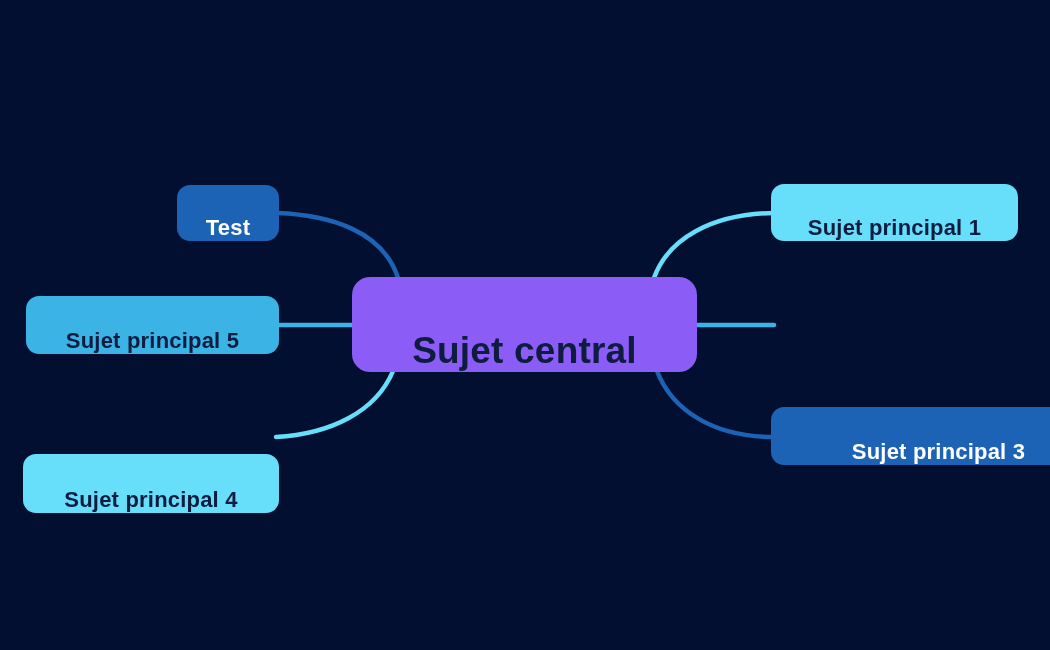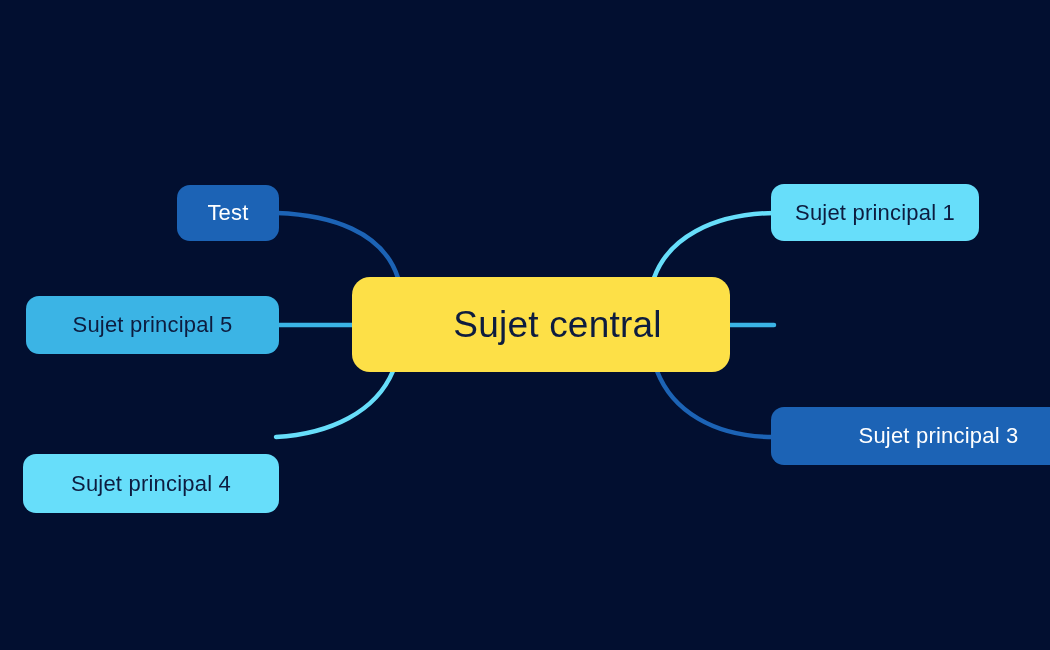--- a/index.html
+++ b/index.html
@@ -18,24 +18,24 @@
     left: 0;
     top: 0;
     width: 1050px;
     height: 650px;
     z-index: 1;
   }
   .node {
     position: absolute;
     z-index: 2;
     display: flex;
-    align-items: center;
+    align-items: flex-end;
     justify-content: center;
     border-radius: 13px;
-    font-weight: 400;
+    font-weight: 700;
     font-size: 22px;
     letter-spacing: 0.2px;
     cursor: pointer;
     user-select: none;
   }
   .node-central {
     left: 352px;
     top: 277px;
     width: 345px;
     height: 95px;
@@ -56,21 +56,21 @@
   }
   .node-p4 {
     left: 23px;
     top: 407px;
     width: 256px;
     height: 59px;
   }
   .node-p1 {
     left: 771px;
     top: 184px;
-    width: 208px;
+    width: 247px;
     height: 57px;
   }
   .node-p2 {
     left: 771px;
     top: 296px;
     width: 255px;
     height: 58px;
   }
   .node-p3 {
     left: 771px;
@@ -90,21 +90,21 @@
 
   <svg class="connectors" viewBox="0 0 1050 650" fill="none" xmlns="http://www.w3.org/2000/svg">
     <path d="M 277 213 C 330 215, 383 231, 398 278" stroke-width="4.5" stroke-linecap="round" stroke="#1c63b5"></path>
     <path d="M 276 325 L 356 325" stroke-width="4.5" stroke-linecap="round" stroke="#3bb4e5"></path>
     <path d="M 276 437 C 330 434, 376 412, 393 371" stroke-width="4.5" stroke-linecap="round" stroke="#67defa"></path>
     <path d="M 654 278 C 668 239, 711 214, 774 213" stroke-width="4.5" stroke-linecap="round" stroke="#67defa"></path>
     <path d="M 694 325 L 774 325" stroke-width="4.5" stroke-linecap="round" stroke="#3bb4e5"></path>
     <path d="M 657 371 C 672 410, 713 437, 774 437" stroke-width="4.5" stroke-linecap="round" stroke="#1c63b5"></path>
   </svg>
 
-  <div class="node node-central" style="background: #fde047; color: rgb(13, 28, 63); padding-left: 33px;">
+  <div class="node node-central" style="background: #8b5cf6; color: rgb(13, 28, 63);">
     <span class="node-label">Sujet central</span>
   </div>
 
   <div class="node node-test" style="background: rgb(28, 99, 181); color: rgb(255, 255, 255);">
     <span class="node-label">Test</span>
   </div>
 
   <div class="node node-p1" style="background: rgb(103, 222, 250); color: rgb(13, 28, 63);">
     <span class="node-label">Sujet principal 1</span>
   </div>

